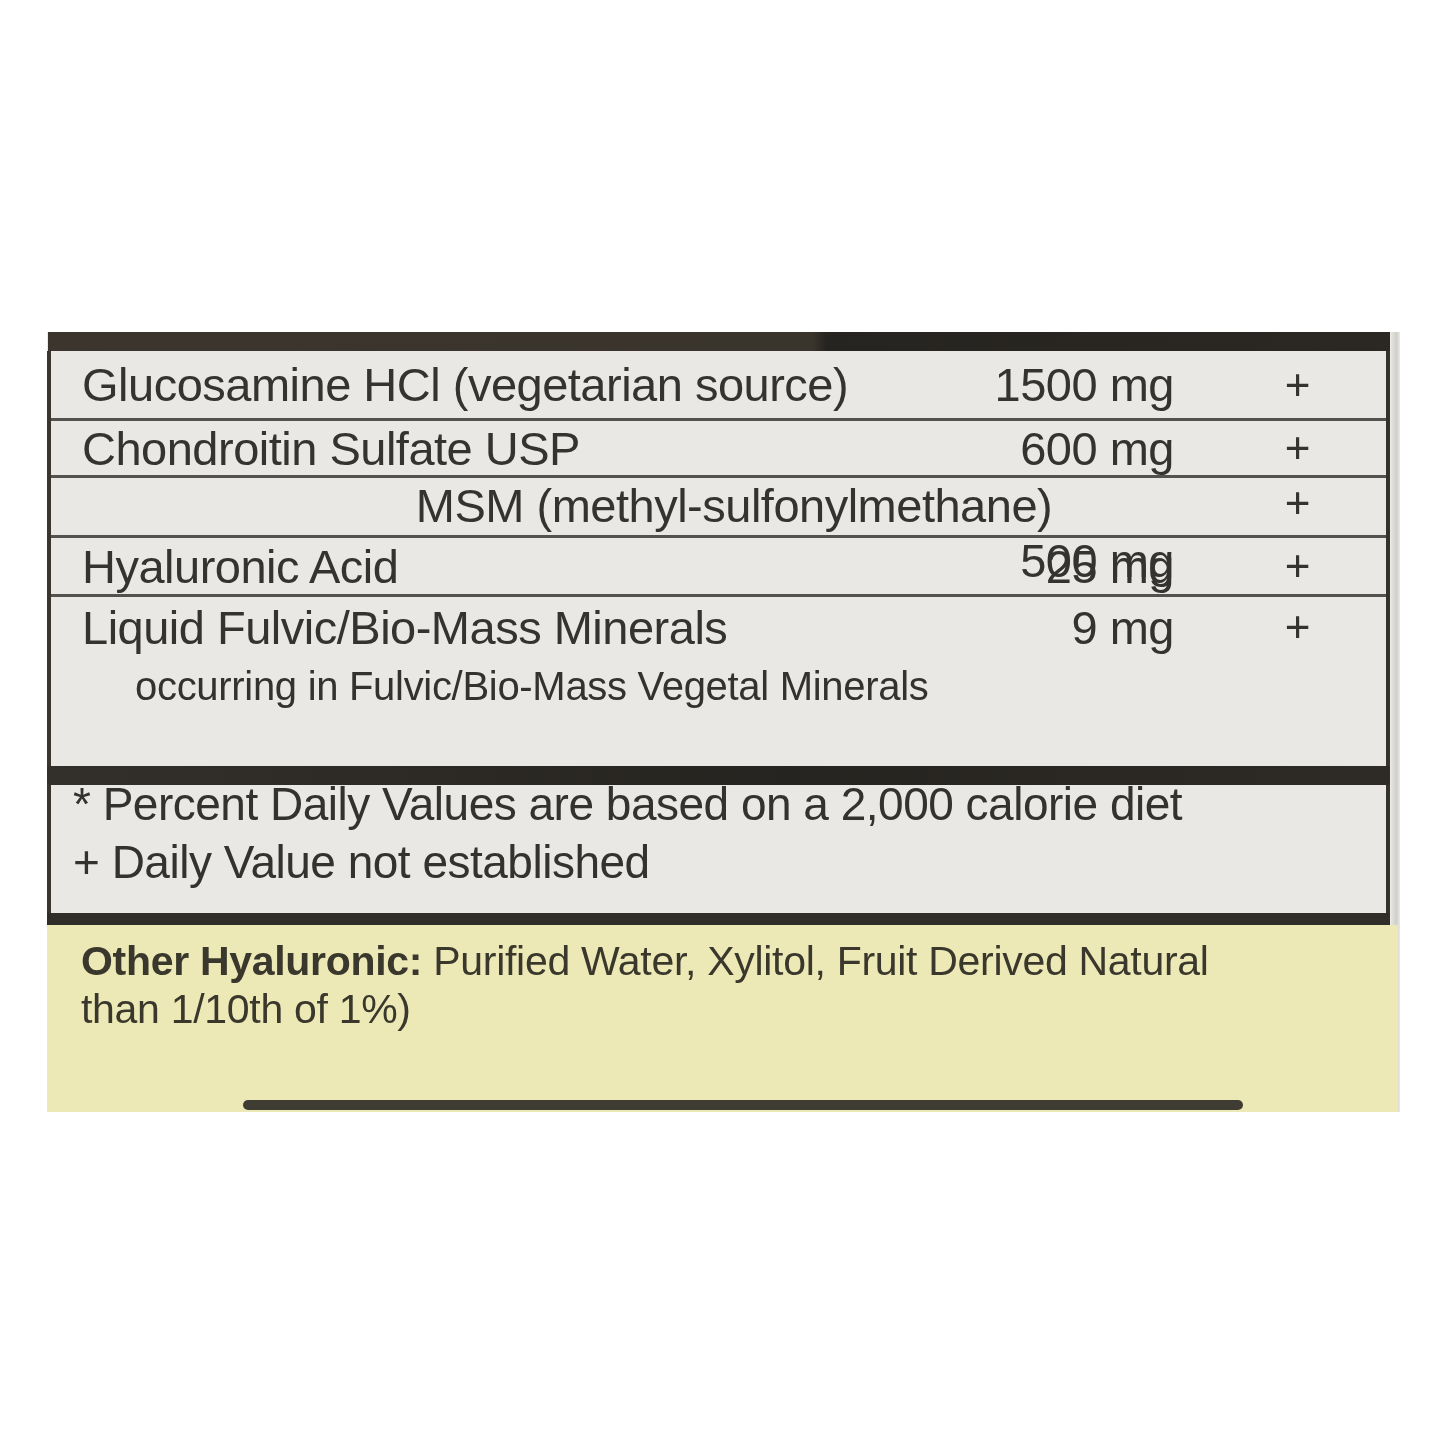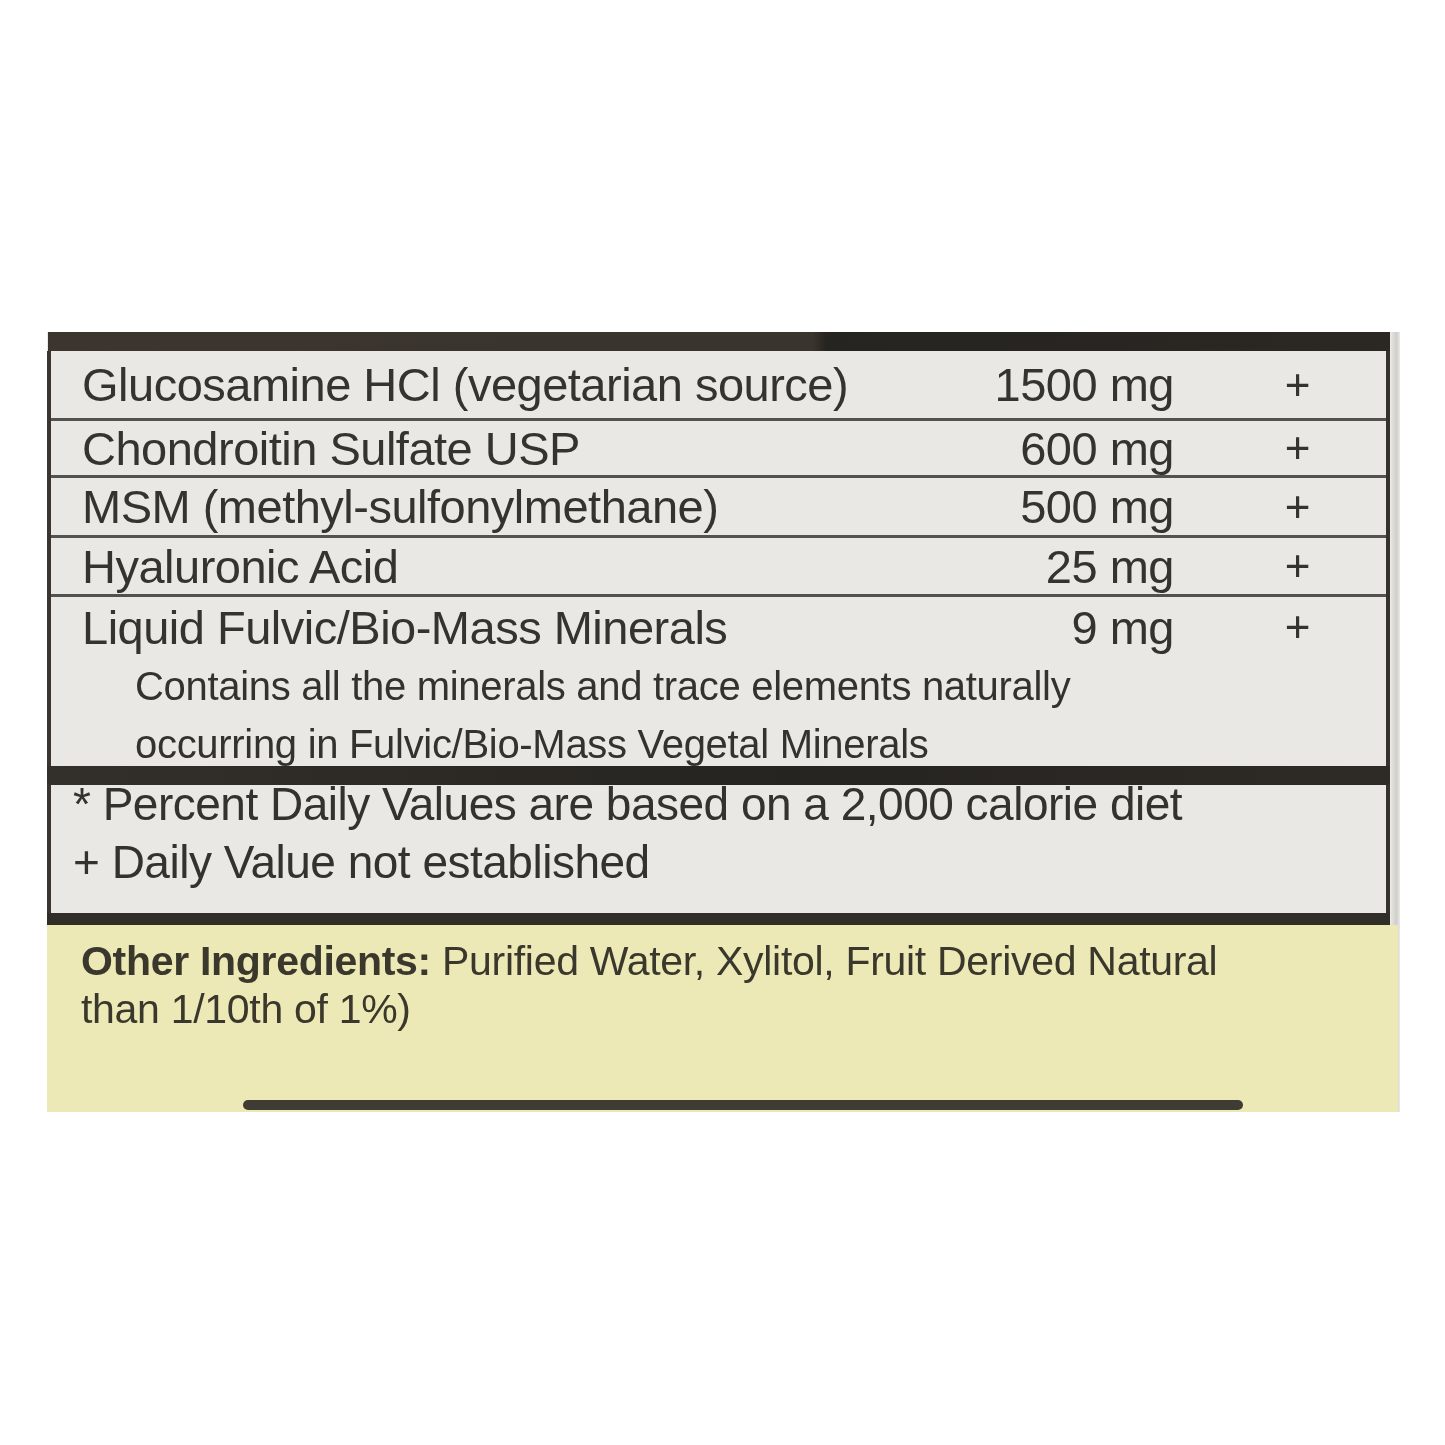--- a/index.html
+++ b/index.html
@@ -27,21 +27,21 @@
     border-left:4px solid #3a362f; border-right:4px solid #35322c;
   }
 
   .row {
     position:relative; display:flex; align-items:center;
     border-bottom:3px solid #54524e;
     font-size:47px; letter-spacing:-0.5px; color:#35332f;
   }
   .row.r1 { height:70px; }
   .row.r2 { height:57px; }
-  .row.r3 { height:60px; }
+  .row.r3 { height:60px;flex-direction:column; }
   .row.r4 { height:59px; }
   .row.r5 { height:60px; border-bottom:none; }
   .row .name { flex:1 1 auto; padding-left:31px; white-space:nowrap; }
   .row .amt  { margin-left:auto; margin-right:212px; white-space:nowrap; }
   .row .sym  { position:absolute; right:76px; font-size:44px; }
 
   .note { padding-left:84px; font-size:40px; line-height:58px; letter-spacing:-0.3px; white-space:nowrap; }
 
   .bar-mid {
     position:absolute; left:-4px; right:-4px; top:415px; height:19px;
@@ -100,37 +100,36 @@
       <span class="amt">25 mg</span>
       <span class="sym">+</span>
     </div>
     <div class="row r5">
       <span class="name">Liquid Fulvic/Bio-Mass Minerals</span>
       <span class="amt">9 mg</span>
       <span class="sym">+</span>
     </div>
 
     <div class="note">
-      <div class="line">Contains all the minerals and trace elements naturally</div>
       <div class="line">occurring in Fulvic/Bio-Mass Vegetal Minerals</div>
     </div>
 
     <div class="bar-mid"></div>
 
     <div class="footnotes">
       <div>* Percent Daily Values are based on a 2,000 calorie diet</div>
       <div>+ Daily Value not established</div>
     </div>
 
     <div class="bar-bottom"></div>
   </div>
 
   <div class="yellow">
     <div class="oi">
       <div class="line">
-        <b>Other Ingredients:</b><span> Purified Water, Xylitol, Fruit Derived Natural</span>
+        <b>Other Hyaluronic:</b><span> Purified Water, Xylitol, Fruit Derived Natural</span>
       </div>
       <div class="line">than 1/10th of 1%)</div>
     </div>
   </div>
 
   <div class="bar-frag"></div>
 </div>
 
 </body></html>

